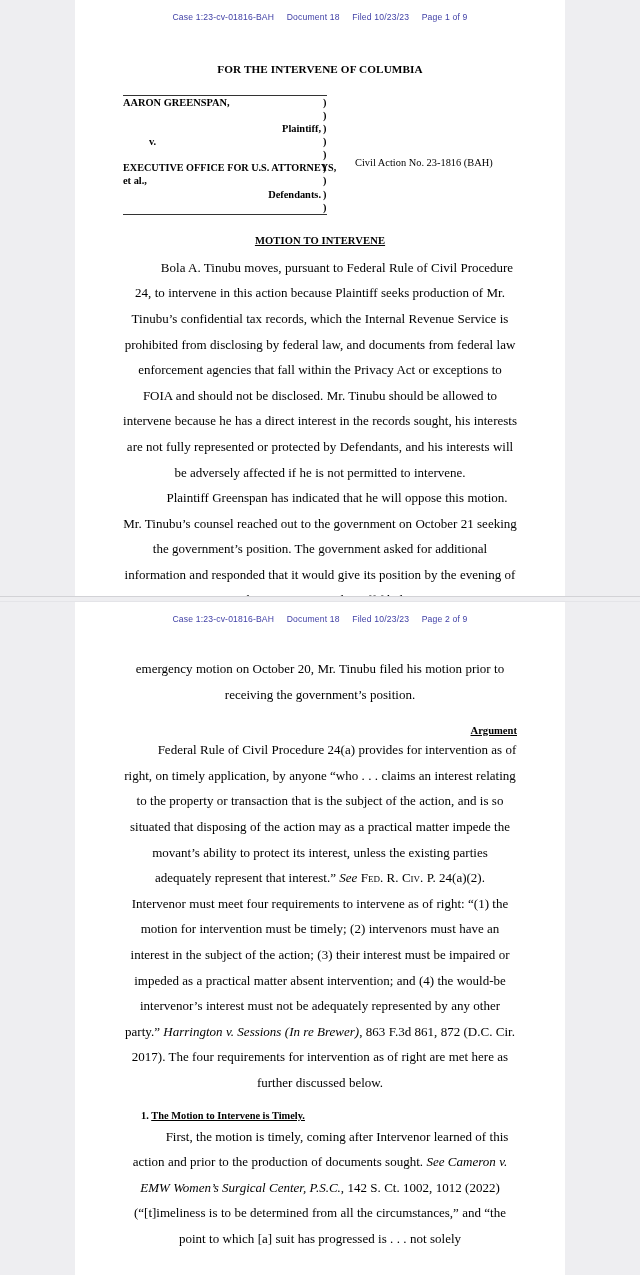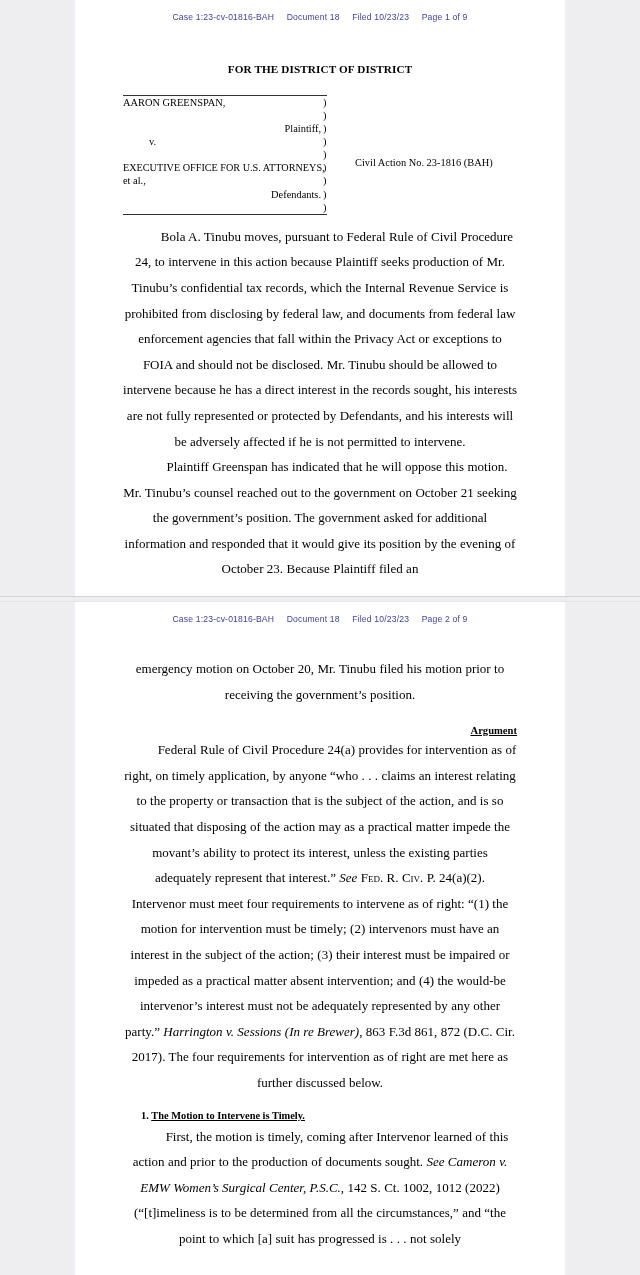--- a/index.html
+++ b/index.html
@@ -65,20 +65,21 @@
     font-size: 10.4px;
     position: relative;
   }
   .cap-rule {
     border-top: 1px solid #333;
     width: 204px;
   }
   .cap-body {
     position: relative;
     width: 204px;
+    font-weight: bold;
   }
   .cap-line {
     height: 13.1px;
     line-height: 13.1px;
     white-space: nowrap;
     position: relative;
   }
   .cap-line .paren {
     position: absolute;
     left: 200px;
@@ -159,21 +160,21 @@
   <div class="page" id="page-1">
 
     <div class="ecf-stamp">
       <span>Case 1:23-cv-01816-BAH</span>
       <span>Document 18</span>
       <span>Filed 10/23/23</span>
       <span>Page 1 of 9</span>
     </div>
 
     <div class="court-title">
-      <div>FOR THE DISTRICT OF DISTRICT</div>
+      <div>FOR THE INTERVENE OF COLUMBIA</div>
     </div>
 
     <div class="caption">
       <div class="cap-rule"></div>
       <div class="cap-body">
 
         <div class="cap-line">
           <span>AARON GREENSPAN,</span>
           <span class="paren">)</span>
         </div>
@@ -213,20 +214,23 @@
 
         <div class="cap-line">
           <span class="paren">)</span>
         </div>
       </div>
       <div class="cap-rule"></div>
 
       <div class="civil-action">Civil Action No. 23-1816 (BAH)</div>
     </div>
 
+    <div class="doc-heading">
+      <span class="uline">MOTION TO INTERVENE</span>
+    </div>
 
     <p class="body first-line-top">Bola A. Tinubu moves, pursuant to Federal Rule of Civil Procedure 24, to intervene in this action because Plaintiff seeks production of Mr. Tinubu’s confidential tax records, which the Internal Revenue Service is prohibited from disclosing by federal law, and documents from federal law enforcement agencies that fall within the Privacy Act or exceptions to FOIA and should not be disclosed.  Mr. Tinubu should be allowed to intervene because he has a direct interest in the records sought, his interests are not fully represented or protected by Defendants, and his interests will be adversely affected if he is not permitted to intervene.</p>
 
     <p class="body">Plaintiff Greenspan has indicated that he will oppose this motion.  Mr. Tinubu’s counsel reached out to the government on October 21 seeking the government’s position.  The government asked for additional information and responded that it would give its position by the evening of October 23.  Because Plaintiff filed an</p>
 
   </div>
 
   <div class="page-gap"></div>
 
   <div class="page" id="page-2">

